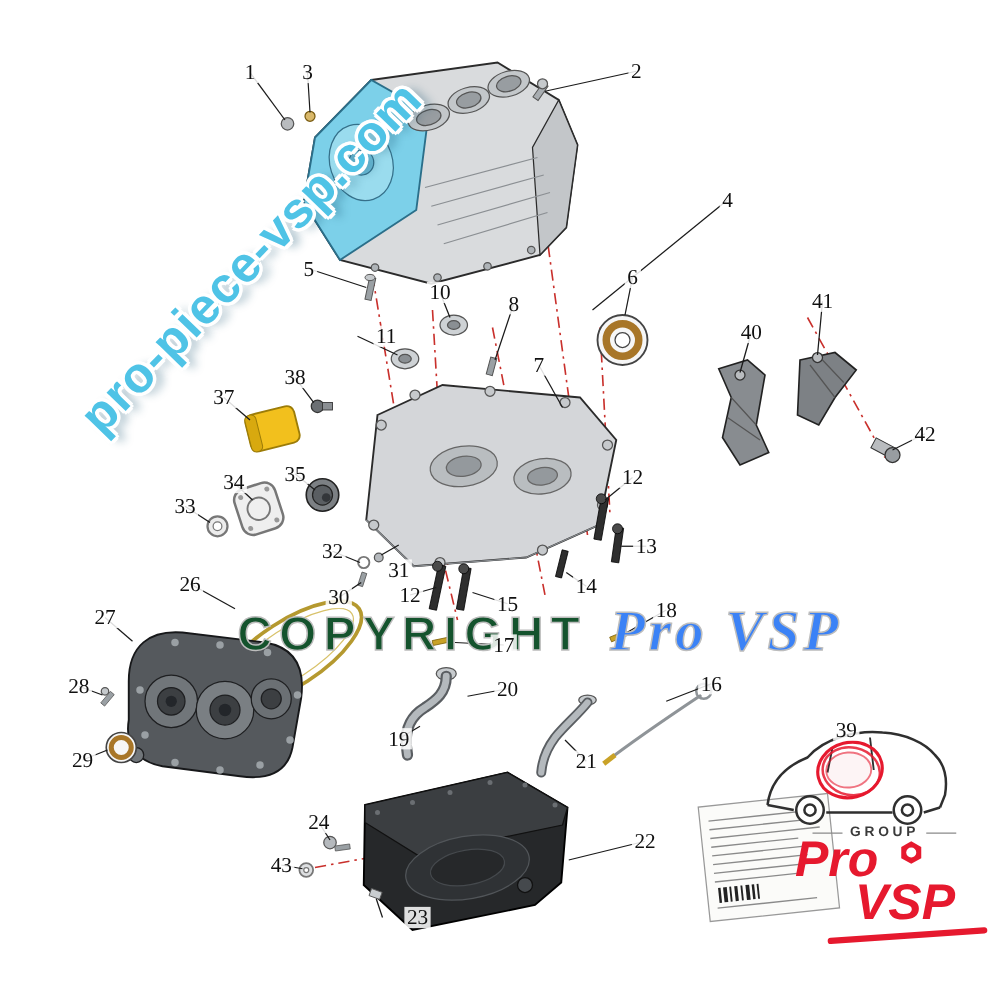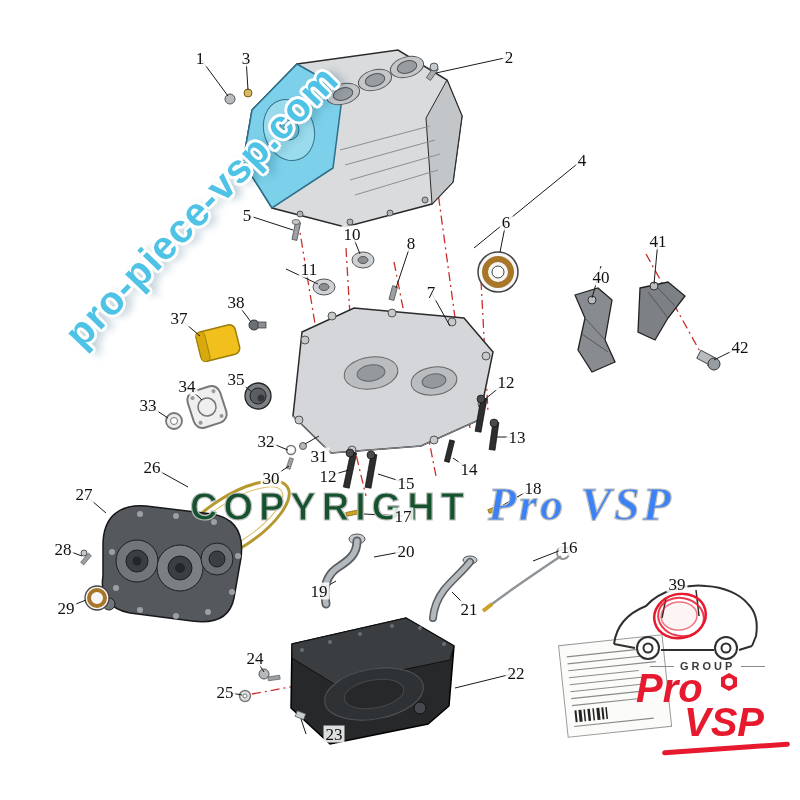--- a/index.html
+++ b/index.html
@@ -339,21 +339,21 @@
       <span class="part-label" style="left: 246px; top: 58px;">3</span>
       <span class="part-label" style="left: 509px; top: 57px;">2</span>
       <span class="part-label" style="left: 582px; top: 160px;">4</span>
       <span class="part-label" style="left: 247px; top: 215px;">5</span>
       <span class="part-label" style="left: 352px; top: 234px;">10</span>
       <span class="part-label" style="left: 411px; top: 243px;">8</span>
       <span class="part-label" style="left: 506px; top: 222px;">6</span>
       <span class="part-label" style="left: 286px; top: 269px; margin-left: 23px;">11</span>
       <span class="part-label" style="left: 431px; top: 292px;">7</span>
       <span class="part-label" style="left: 658px; top: 241px;">41</span>
-      <span class="part-label" style="left: 601px; top: 266px; margin-top: 11px;">40</span>
+      <span class="part-label" style="left: 601px; top: 266px;">40</span>
       <span class="part-label" style="left: 740px; top: 347px;">42</span>
       <span class="part-label" style="left: 236px; top: 302px;">38</span>
       <span class="part-label" style="left: 179px; top: 318px;">37</span>
       <span class="part-label" style="left: 236px; top: 379px;">35</span>
       <span class="part-label" style="left: 187px; top: 386px;">34</span>
       <span class="part-label" style="left: 148px; top: 405px;">33</span>
       <span class="part-label" style="left: 266px; top: 441px;">32</span>
       <span class="part-label" style="left: 319px; top: 436px; margin-top: 20px;">31</span>
       <span class="part-label" style="left: 271px; top: 478px;">30</span>
       <span class="part-label" style="left: 506px; top: 382px;">12</span>
@@ -367,21 +367,21 @@
       <span class="part-label" style="left: 84px; top: 494px;">27</span>
       <span class="part-label" style="left: 63px; top: 549px;">28</span>
       <span class="part-label" style="left: 66px; top: 608px;">29</span>
       <span class="part-label" style="left: 406px; top: 551px;">20</span>
       <span class="part-label" style="left: 319px; top: 591px;">19</span>
       <span class="part-label" style="left: 469px; top: 609px;">21</span>
       <span class="part-label" style="left: 569px; top: 547px;">16</span>
       <span class="part-label" style="left: 677px; top: 584px;">39</span>
       <span class="part-label" style="left: 516px; top: 673px;">22</span>
       <span class="part-label" style="left: 255px; top: 658px;">24</span>
-      <span class="part-label" style="left: 225px; top: 692px;">25</span>
+      <span class="part-label" style="left: 225px; top: 692px;">43</span>
       <span class="part-label" style="left: 306px; top: 734px; margin-left: 28px;">23</span>
     </div>
 
   <div class="logo-group">
     <span>GROUP</span>
   </div>
   <div class="brand">
     <div class="brand-line1">
       <span>Pro</span>
       <svg class="nut-icon" viewBox="0 0 20 20">

